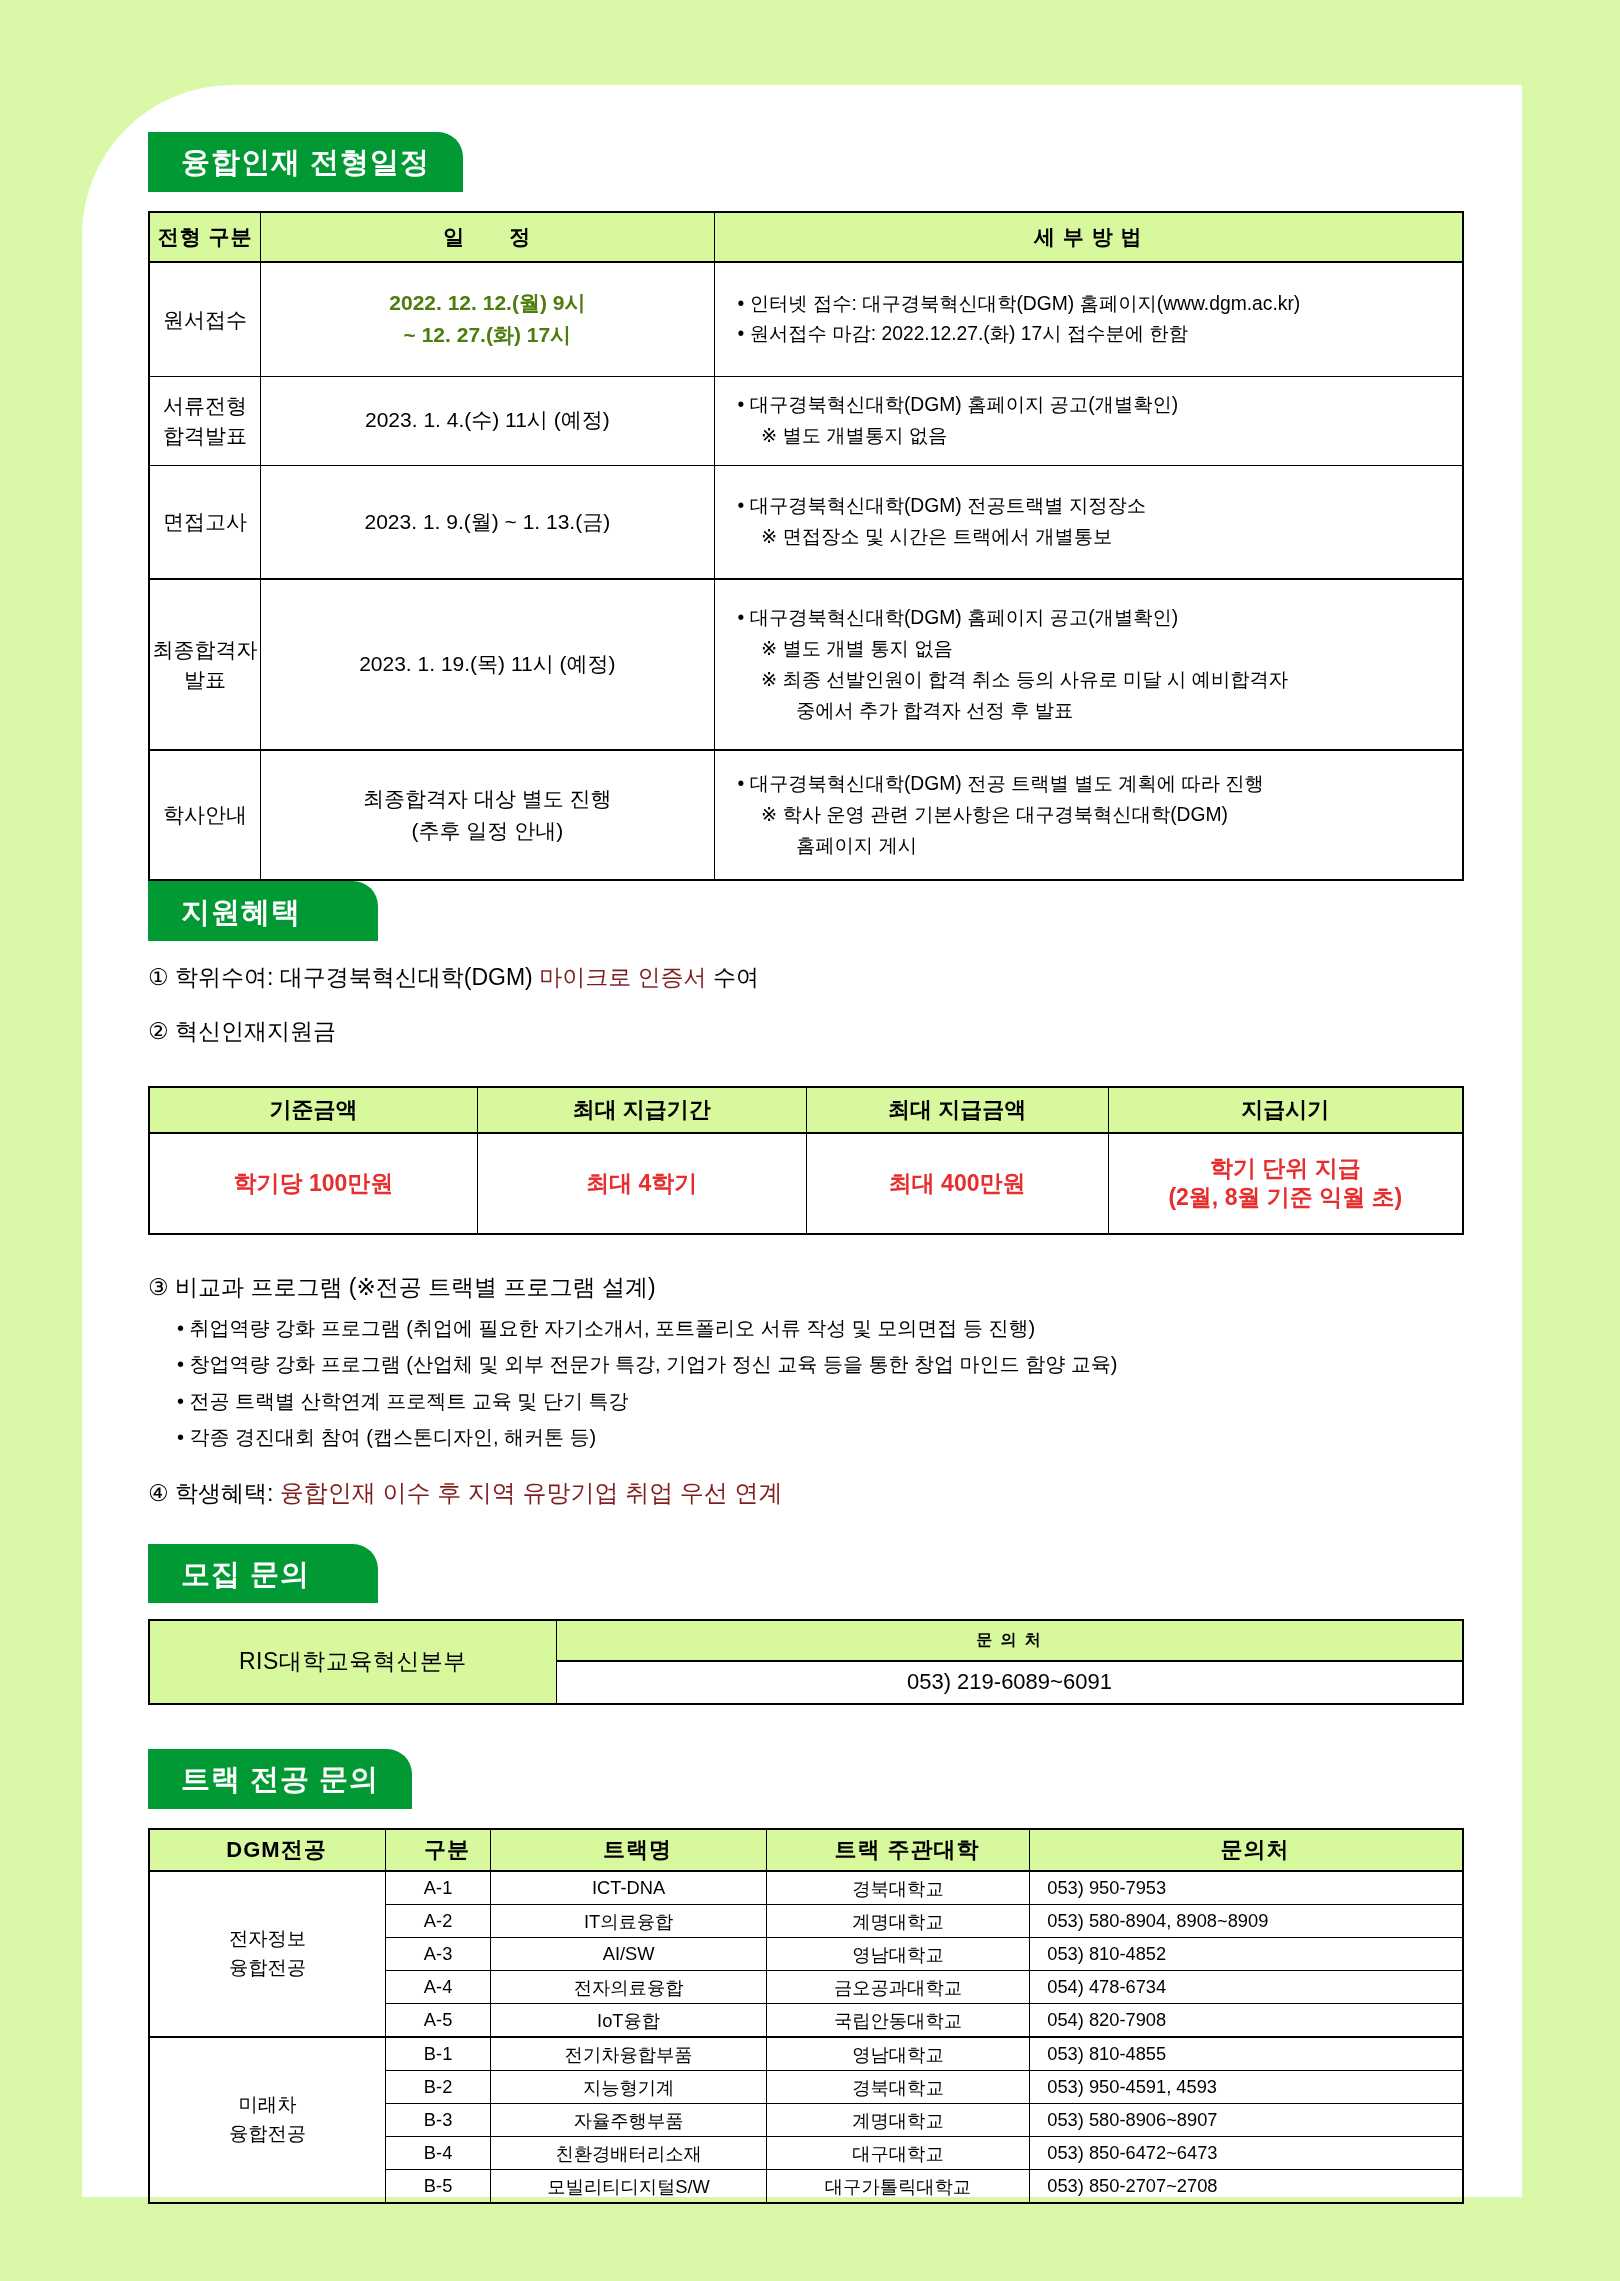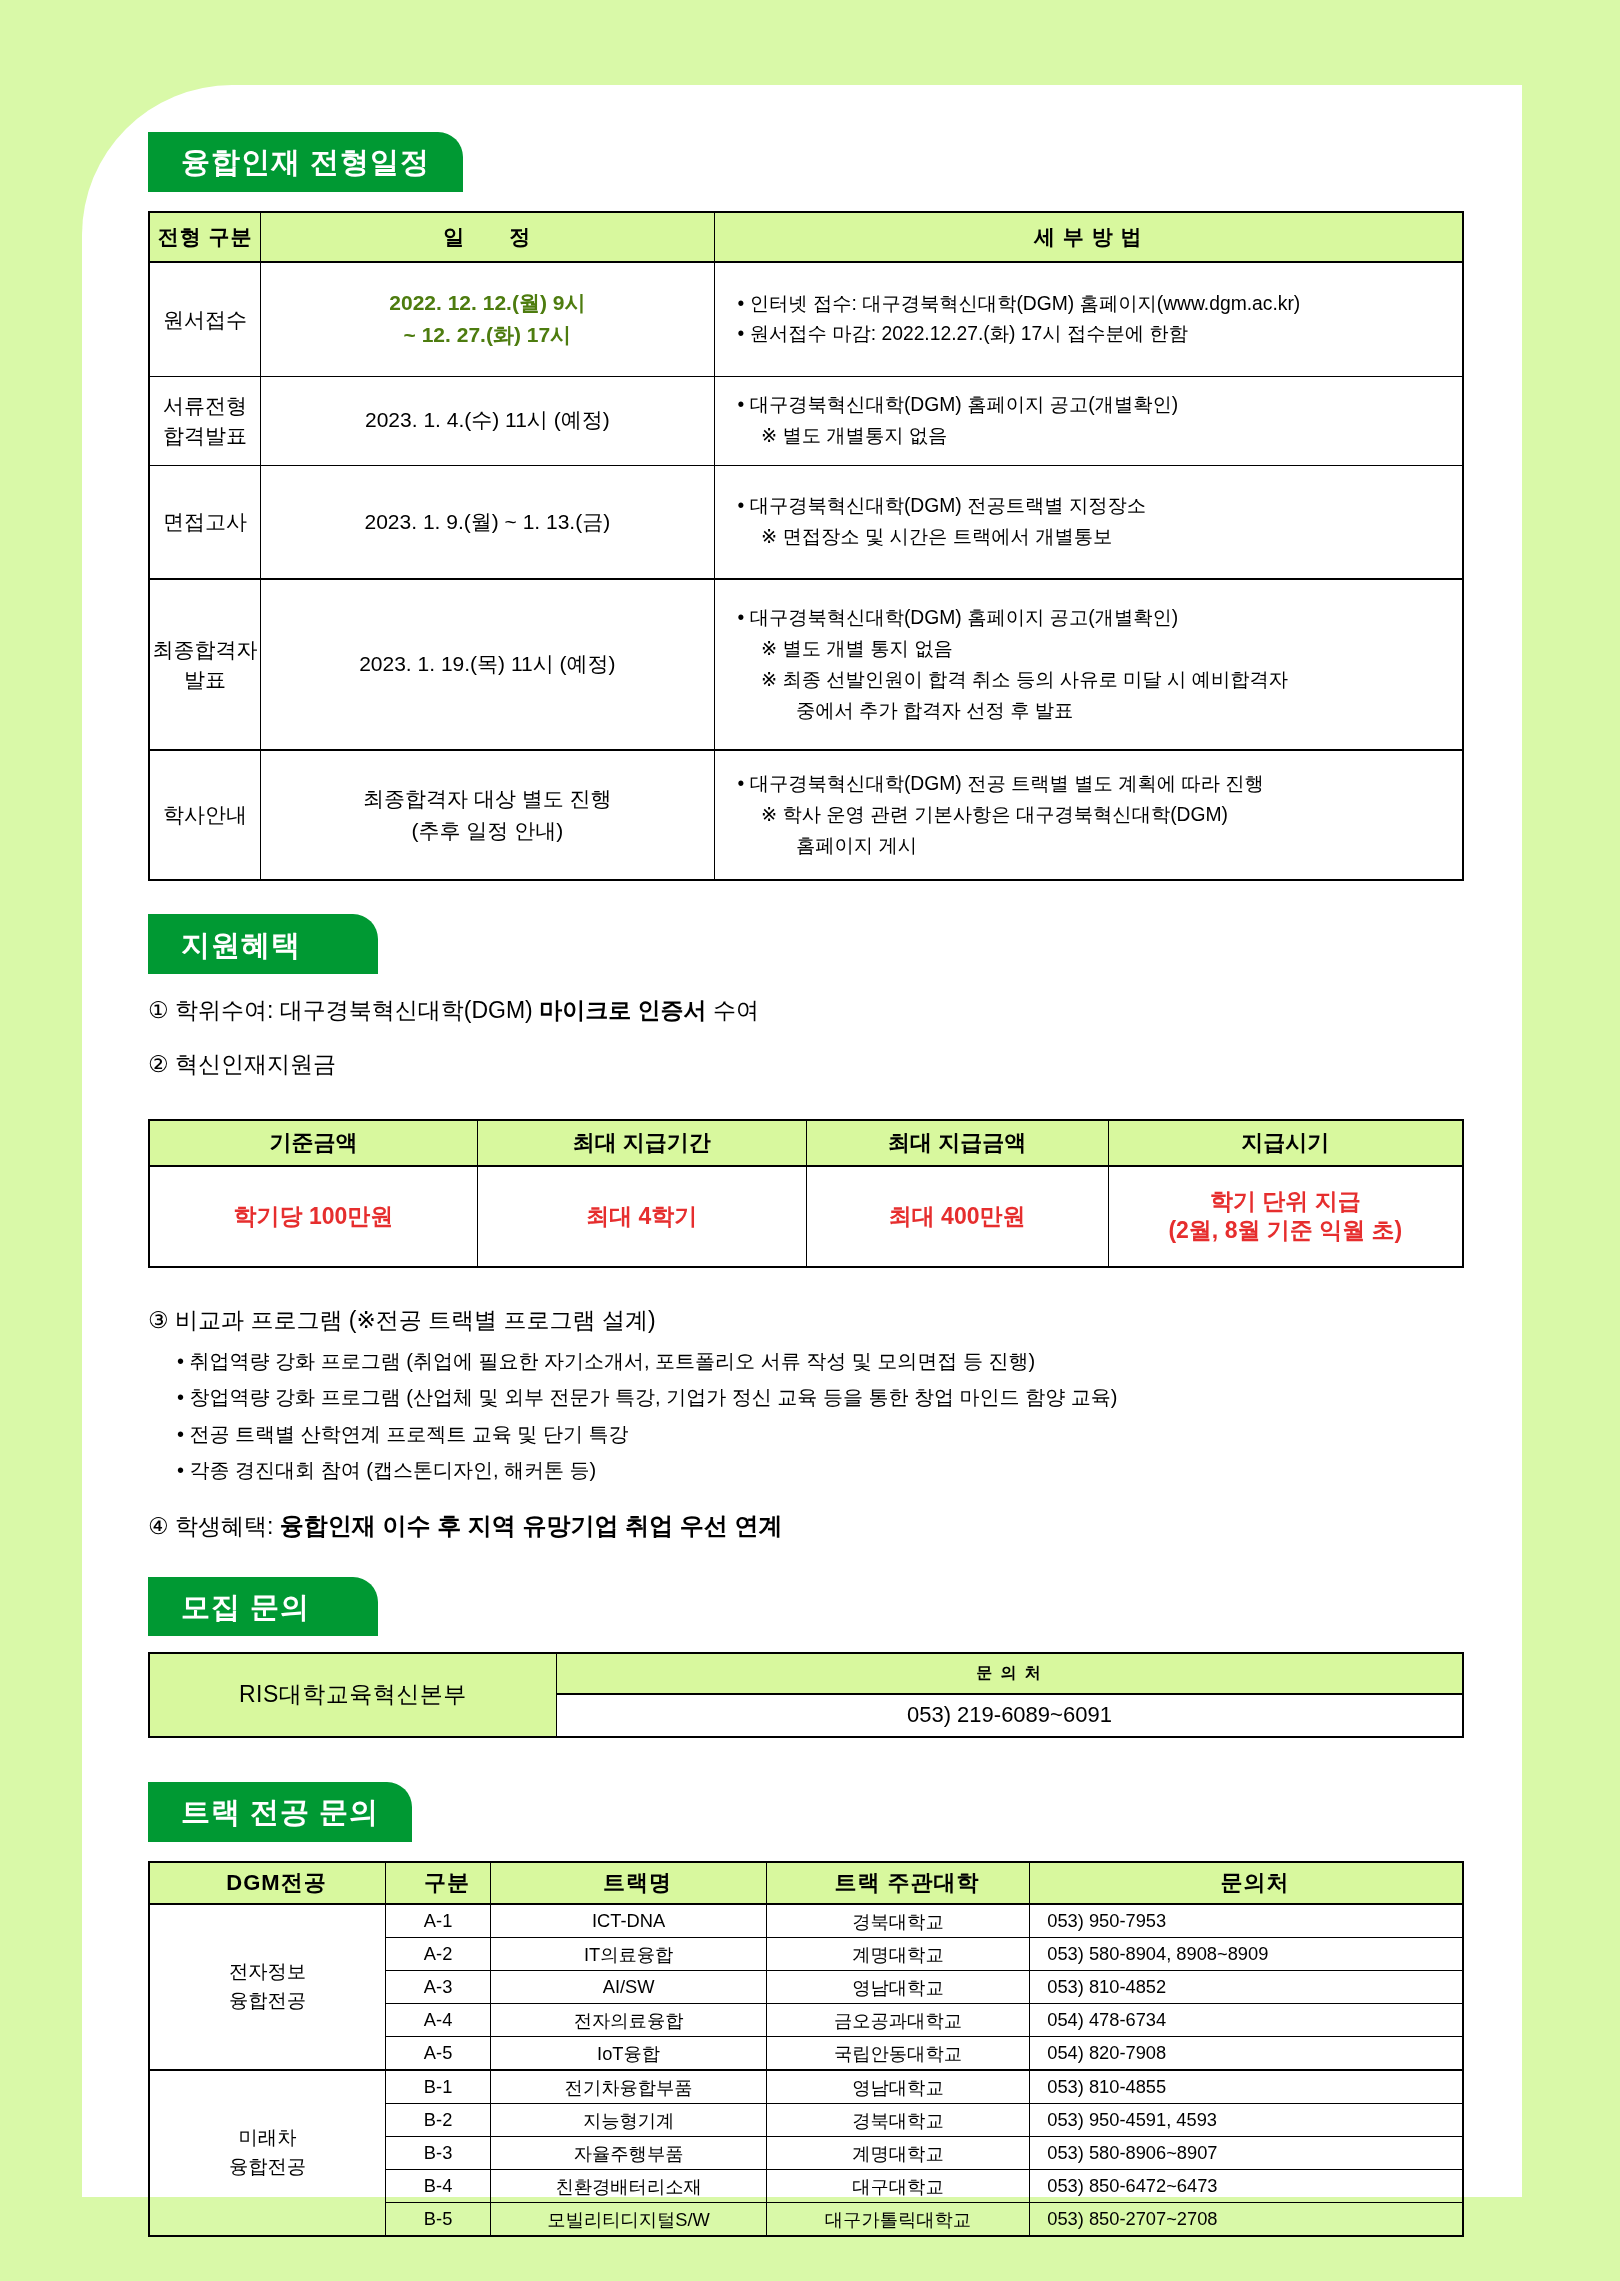--- a/index.html
+++ b/index.html
@@ -6,21 +6,21 @@
   .page{position:relative;width:1620px;height:2282px;background:#d9f9a8;overflow:hidden;
         font-family:"Liberation Sans","DejaVu Sans",sans-serif;color:#000;}
   .panel{position:absolute;left:82px;top:85px;width:1440px;height:2112px;background:#ffffff;
          border-top-left-radius:150px;}
   .content{position:absolute;left:66px;top:0;width:1316px;}
 
   .badge{display:inline-block;min-width:164px;background:#009933;color:#ffffff;font-weight:bold;
          font-size:29px;line-height:1;padding:16.4px 33px 14.5px 33px;border-top-right-radius:25px;
          letter-spacing:1px;}
   .mt-badge1{margin-top:47px;}
-  .mt-badge2{margin-top:33px;}
+  .mt-badge2{}
   .mt-badge3{margin-top:33px;}
   .mt-badge4{margin-top:44px;}
 
   table{width:100%;border-collapse:collapse;table-layout:fixed;}
   .tbl{border:2.9px solid #000;margin-top:19.3px;}
   .tbl th{background:#d8f89e;border:1.9px solid #000;border-bottom-width:2.9px;font-weight:bold;}
   .tbl td{border:1.9px solid #000;}
 
   
   .sched th{font-size:21px;height:46px;letter-spacing:1px;}
@@ -28,21 +28,21 @@
   .sched .date{font-size:21px;text-align:center;line-height:1.55;}
   .sched .date.red{color:#4d7c0f;font-weight:bold;margin-top:36px;}
   .sched .det{font-size:19.3px;padding:11.6px 7.7px 11.6px 15.4px;line-height:1.6;vertical-align:middle;}
   .sched .ln-b{margin-left:7.7px;}
   .sched .ln-n{margin-left:31px;}
   .sched .ln-c{margin-left:66px;}
   .sched tr.thick td{border-top-width:2.9px;}
 
   
   .num-line{font-size:23px;margin-top:19.3px;line-height:1.5;}
-  .num-line .hl{color:#000000;font-weight:bold;}
+  .num-line .hl{color:#7f1d1d;font-weight:normal;}
   .sub-bullets{margin-top:5.8px;}
   .sub-bullets div{font-size:20px;line-height:1.82;margin-left:29px;}
 
   
   .benefit{margin-top:37px;}
   .benefit th{font-size:22px;height:42px;}
   .benefit td{height:97px;text-align:center;color:#e62e2e;font-weight:bold;font-size:23px;line-height:1.25;}
 
   
   .contact{margin-top:15.4px;}

